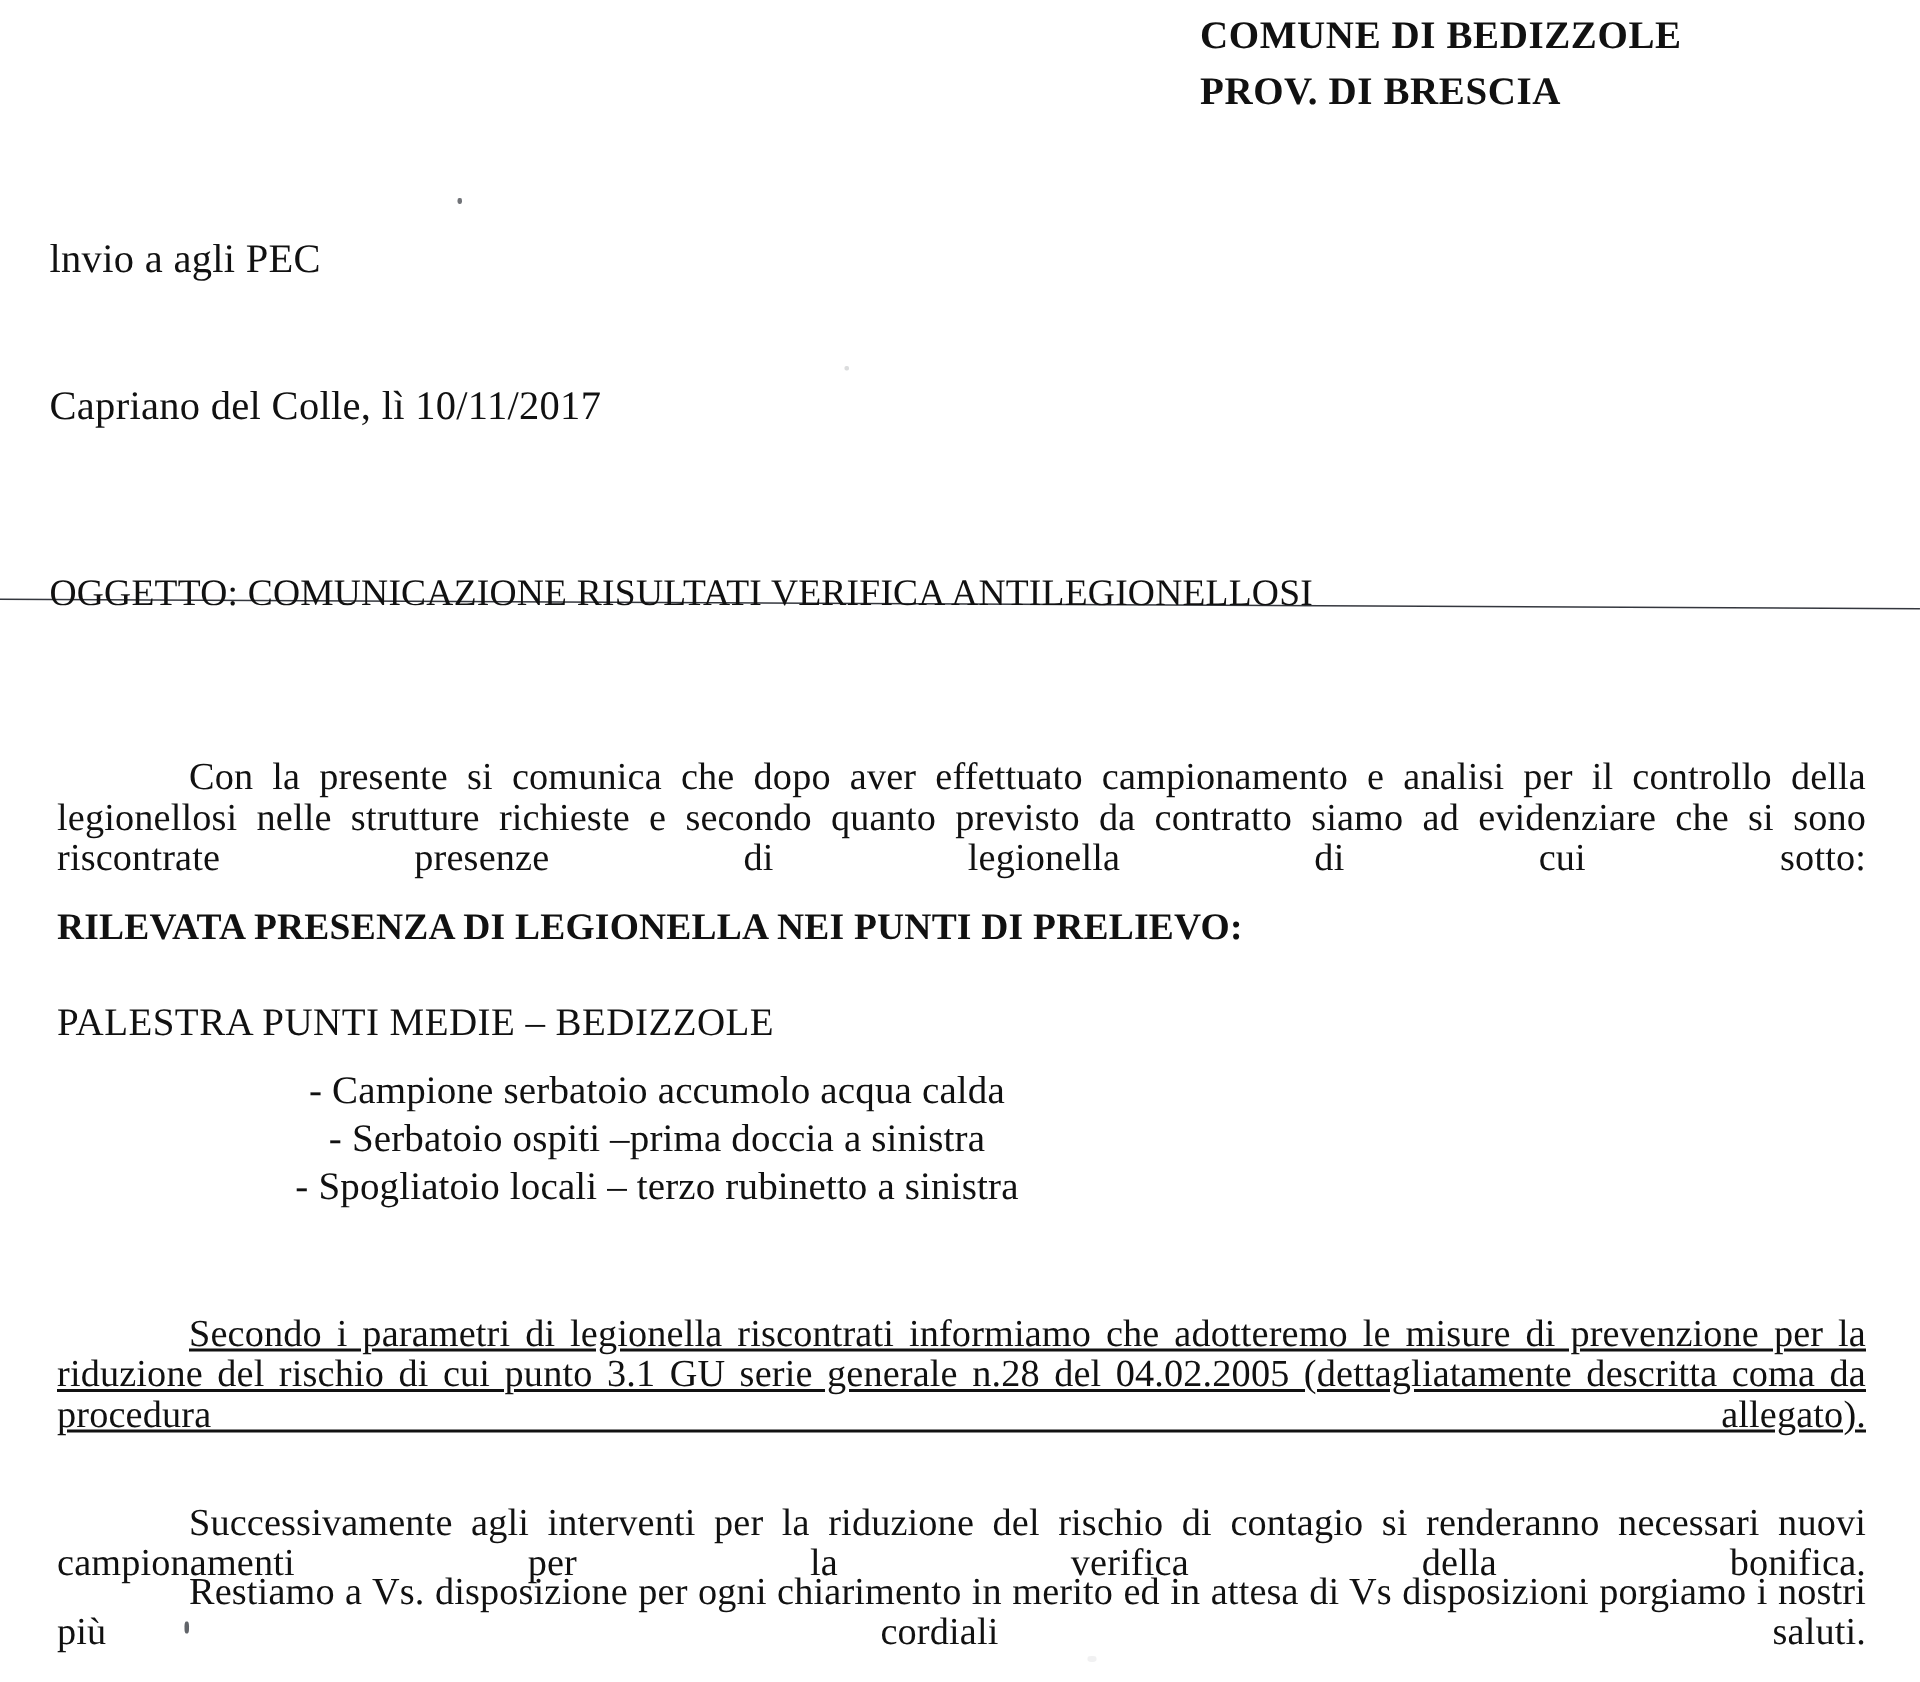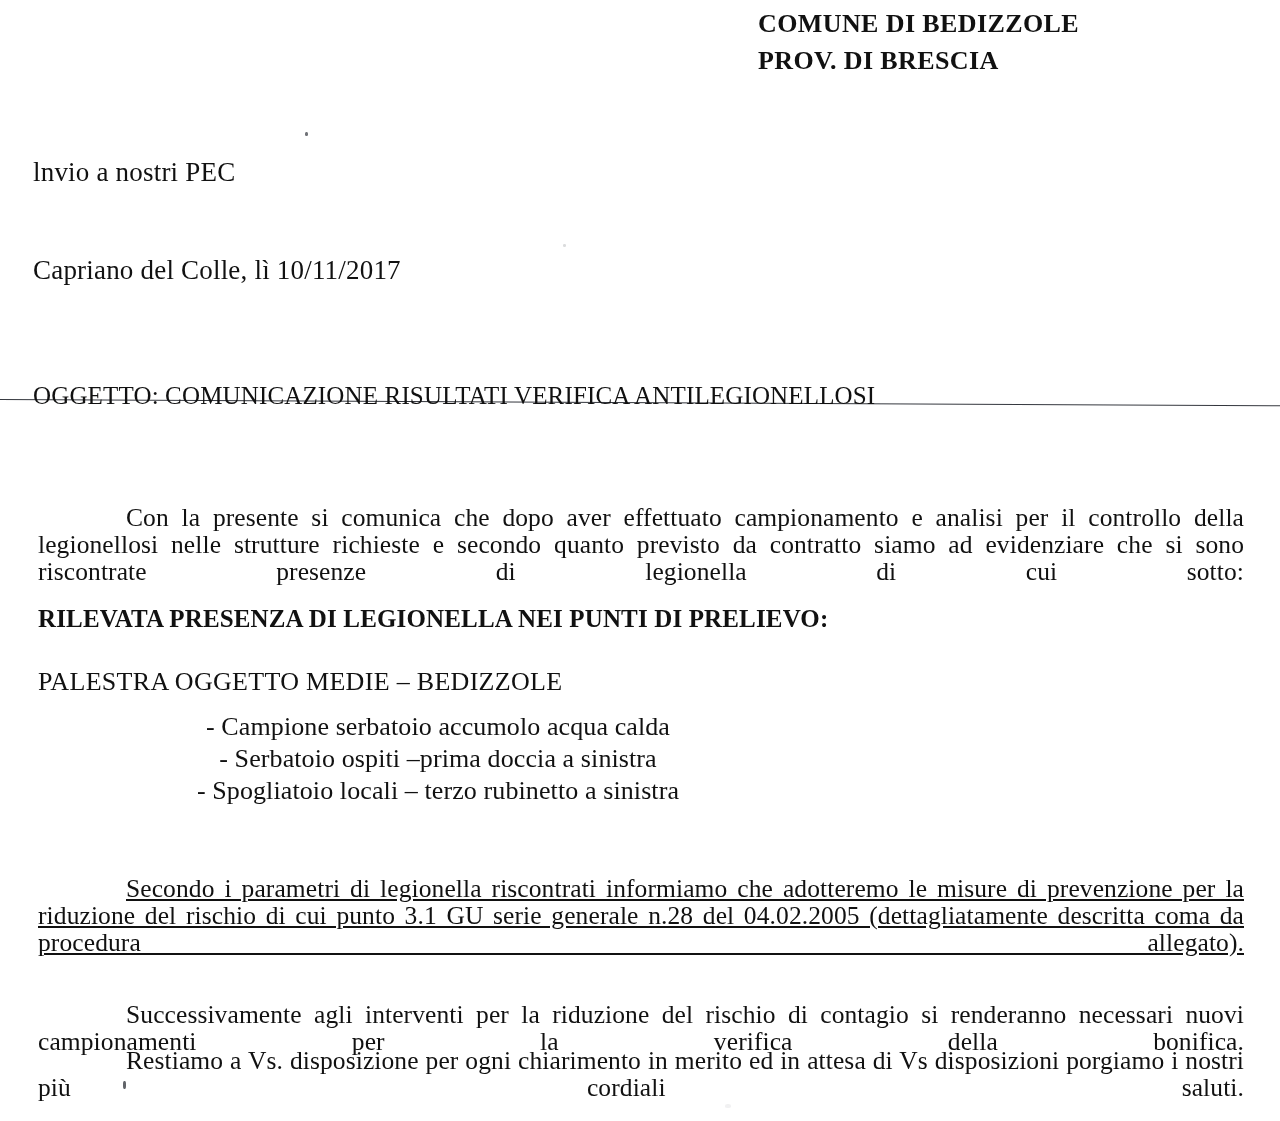--- a/index.html
+++ b/index.html
@@ -33,20 +33,21 @@
     font-weight: 700;
     letter-spacing: 0.2px;
     white-space: nowrap;
   }
   .recipient-name,
   .recipient-province {
     font-size: 26px;
     font-weight: 700;
     letter-spacing: 0.4px;
     white-space: nowrap;
+    margin-left: 42px;
   }
 
   
   .delivery-line {
     position: absolute;
     left: 33px;
     top: 157px;
     font-size: 27px;
     letter-spacing: 0.2px;
     white-space: nowrap;
@@ -191,35 +192,35 @@
 </head>
 <body>
 
 <div class="page">
 
   <div class="recipient-block">
     <div class="recipient-name">COMUNE DI BEDIZZOLE</div>
     <div class="recipient-province">PROV. DI BRESCIA</div>
   </div>
 
-  <div class="delivery-line">lnvio a nostri PEC</div>
+  <div class="delivery-line">lnvio a agli PEC</div>
 
   <div class="place-date-line">Capriano del Colle, lì 10/11/2017</div>
 
   <div class="subject-row">
     <div class="subject-strike"></div>
     <div class="subject-text">OGGETTO: COMUNICAZIONE RISULTATI VERIFICA ANTILEGIONELLOSI</div>
   </div>
 
   <p class="body-paragraph p-intro">Con la presente si comunica che dopo aver effettuato campionamento e analisi per il controllo della legionellosi  nelle strutture richieste  e secondo quanto previsto da contratto siamo ad evidenziare che si sono riscontrate  presenze di legionella di cui sotto:</p>
 
   <div class="findings-heading">RILEVATA PRESENZA DI LEGIONELLA NEI PUNTI DI PRELIEVO:</div>
 
   <div class="site-group">
-    <div class="site-name">PALESTRA OGGETTO MEDIE – BEDIZZOLE</div>
+    <div class="site-name">PALESTRA PUNTI MEDIE – BEDIZZOLE</div>
     <ul class="site-points">
       <li>- Campione serbatoio accumolo acqua calda</li>
       <li>- Serbatoio ospiti –prima doccia a sinistra</li>
       <li>- Spogliatoio locali – terzo rubinetto a sinistra</li>
     </ul>
   </div>
 
   <p class="body-paragraph p-measures">Secondo i parametri di legionella riscontrati  informiamo che adotteremo le misure di prevenzione per la riduzione del rischio di cui punto 3.1 GU serie generale n.28 del 04.02.2005 (dettagliatamente descritta coma da procedura allegato).</p>
 
   <p class="body-paragraph p-followup">Successivamente agli interventi per la riduzione del rischio di contagio si renderanno necessari nuovi campionamenti per la verifica della bonifica.</p>

